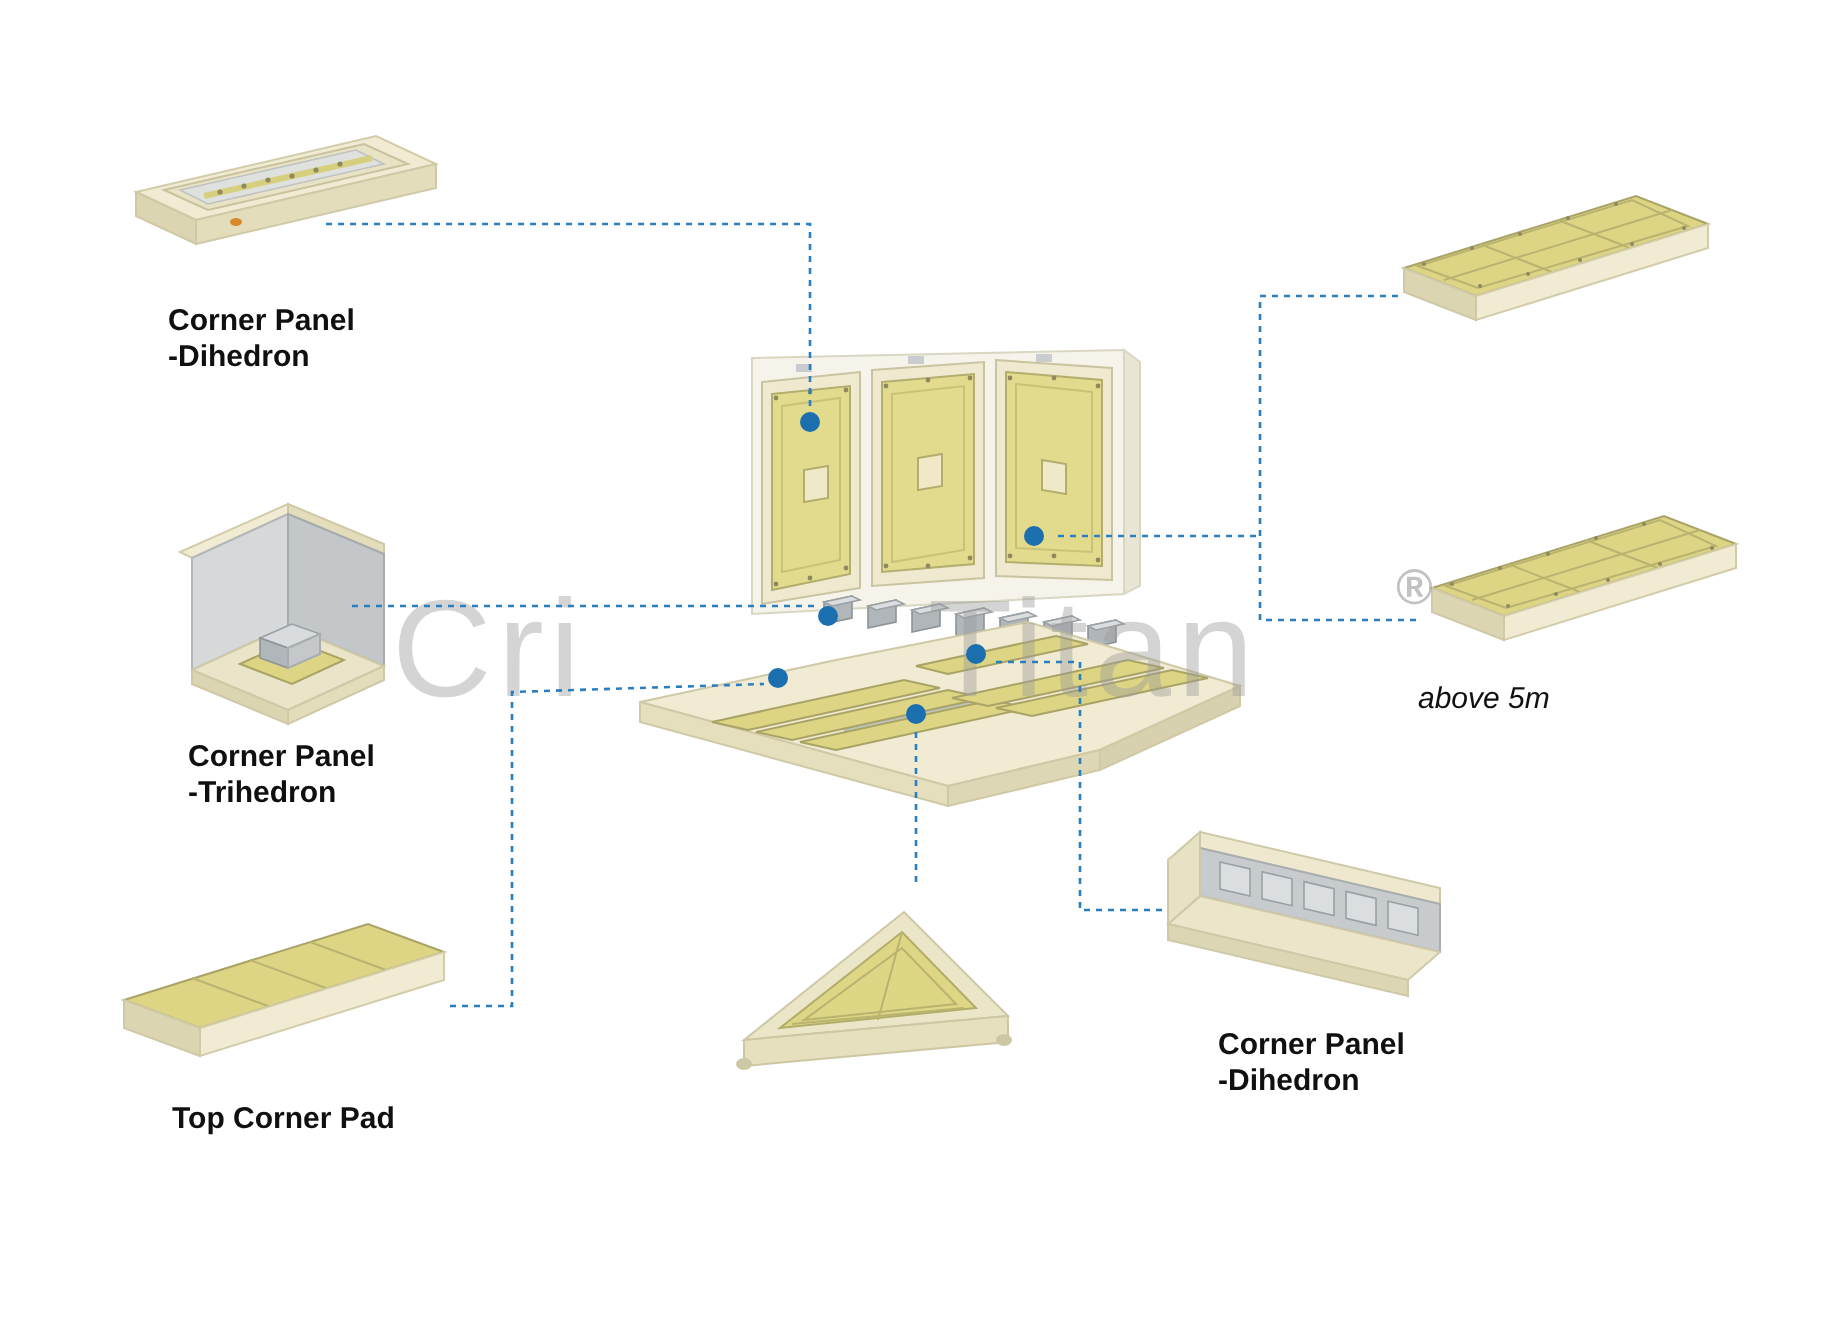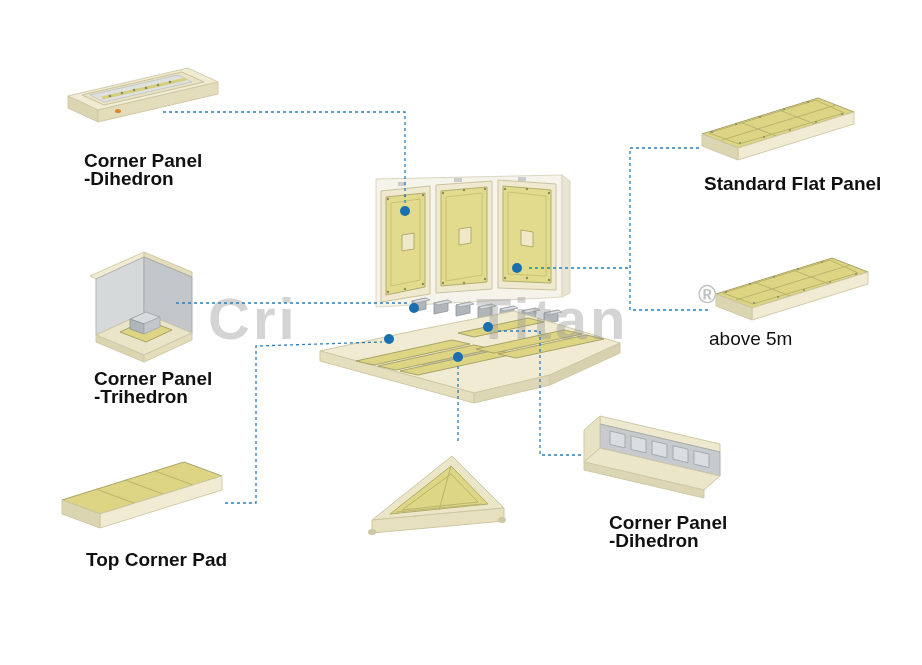--- a/index.html
+++ b/index.html
@@ -1,24 +1,24 @@
 <!DOCTYPE html>
 <html style="--connector-blue: #2a7fc0; --dot-blue: #1b6fae; --panel-yellow: #ddd584; --panel-cream: #f0ebd2; --metal-gray: #c4c8ca; --watermark-gray: #9b9b9b;"><head>
 <meta charset="utf-8">
 <style>
   html,body{margin:0;padding:0;background:#fff;}
   .canvas{position:relative;width:922px;height:665px;background:#ffffff;overflow:hidden;
           font-family:"Liberation Sans",sans-serif;}
   .illus{position:absolute;z-index:1;}
-  .wm{position:absolute;z-index:2;font-weight:700;font-size:58px;line-height:1;letter-spacing:3px;
-      color:var(--watermark-gray,#9b9b9b);opacity:.42;user-select:none;margin-left:12px;}
+  .wm{position:absolute;z-index:2;font-weight:400;font-size:69px;line-height:1;letter-spacing:3px;
+      color:var(--watermark-gray,#9b9b9b);opacity:.42;user-select:none;}
   .wm-reg{position:absolute;z-index:2;font-weight:700;font-size:25px;
       color:var(--watermark-gray,#9b9b9b);opacity:.6;user-select:none;}
   .connectors{position:absolute;left:0;top:0;z-index:3;pointer-events:none;}
-  .label{position:absolute;z-index:4;font-size:19px;font-weight:700;color:#101010;line-height:18px;}
+  .label{position:absolute;z-index:4;font-size:15px;font-weight:700;color:#101010;line-height:18px;}
   .label.normal{font-weight:400;}
   .label span{display:block;}
   
   .yel{fill:var(--panel-yellow,#ddd584);stroke:#a9a366;stroke-width:1;}
   .yel2{fill:#e2db8d;stroke:#b3ad6e;stroke-width:1;}
   .crm{fill:var(--panel-cream,#f0ebd2);stroke:#d2cca9;stroke-width:1;}
   .crm2{fill:#e4ddbb;stroke:#cfc9a7;stroke-width:1;}
   .crm3{fill:#dcd5b2;stroke:#cfc9a7;stroke-width:1;}
   .crm4{fill:#eae4c8;stroke:#cfc9a7;stroke-width:1;}
   .gry{fill:var(--metal-gray,#c4c8ca);stroke:#a8adb0;stroke-width:1;}
@@ -266,24 +266,21 @@
     <span>Corner Panel</span>
     <span>-Dihedron</span>
   </div>
   <div class="label" style="left:94px;top:370px;">
     <span>Corner Panel</span>
     <span>-Trihedron</span>
   </div>
   <div class="label" style="left:86px;top:551px;">
     <span>Top Corner Pad</span>
   </div>
-  <div class="label" style="left:704px;top:175px;">
-    <span>Standard Flat Panel</span>
-  </div>
-  <div class="label normal" style="left:709px;top:330px;">
+  <div class="label normal" style="left:709px;top:341px;font-style:italic;">
     <span>above 5m</span>
   </div>
   <div class="label" style="left:609px;top:514px;">
     <span>Corner Panel</span>
     <span>-Dihedron</span>
   </div>
 
 </div>
 
 </body></html>

